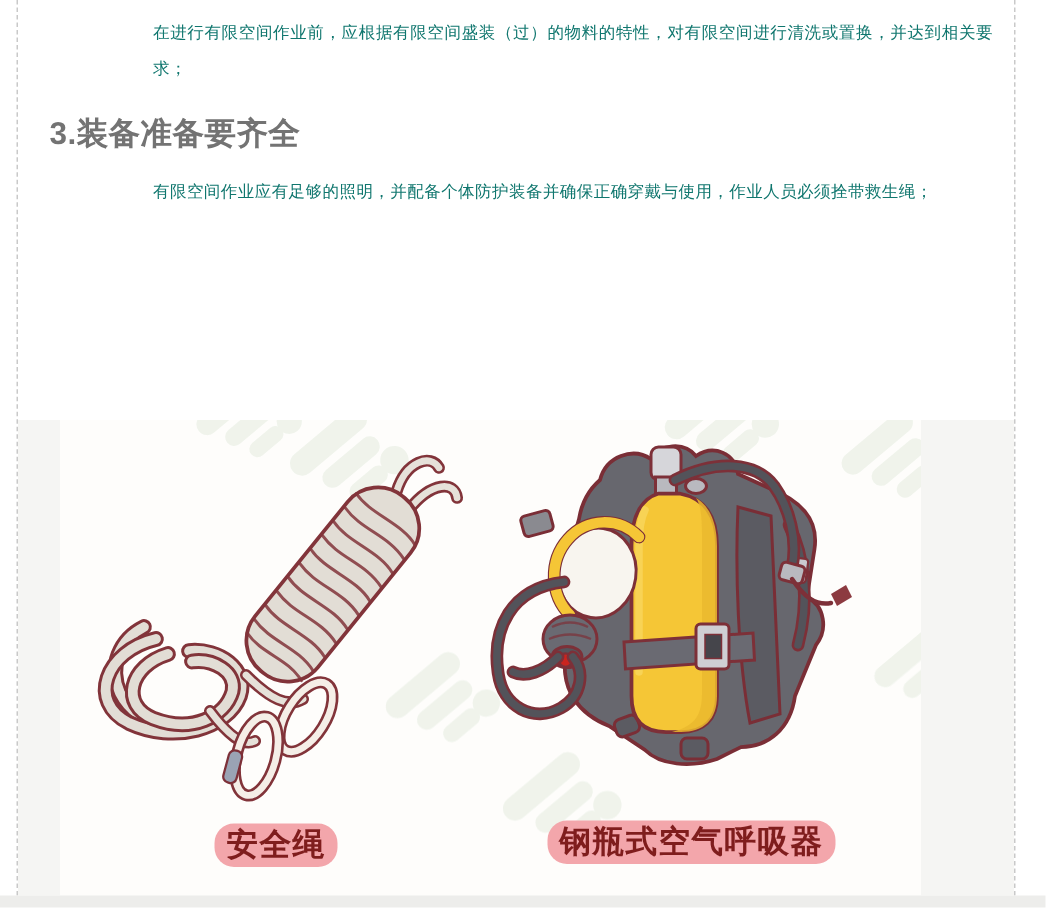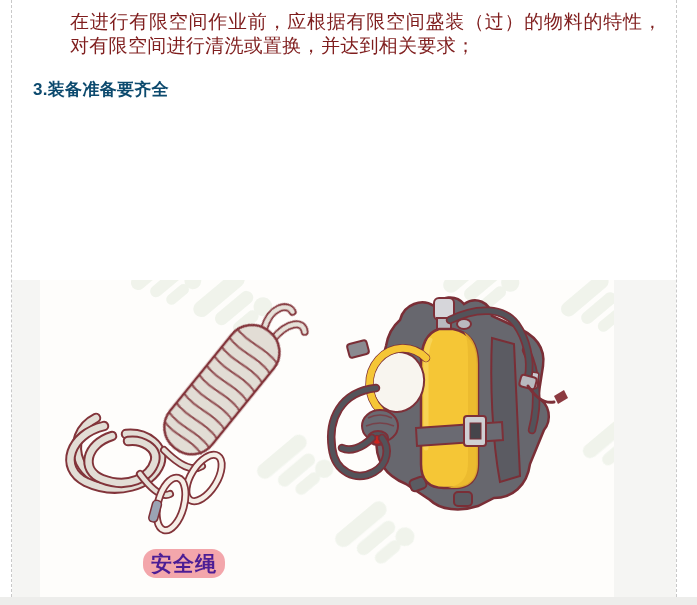--- a/index.html
+++ b/index.html
@@ -9,42 +9,42 @@
     font-family:"Liberation Sans","DejaVu Sans",sans-serif;
   }
   .card{
     position:absolute;left:11px;top:0;width:666px;height:597px;
     box-sizing:border-box;
     border-left:1px dashed #c9c9c9;border-right:1px dashed #c9c9c9;
     background:#ffffff;
   }
   .text-block{padding-top:10px;}
   .para{
-    font-size:19px;line-height:24px;color:#7f1d1d;
-    margin:0 14px 20px 58px;letter-spacing:0.3px;
+    font-size:11px;line-height:24px;color:#0f766e;
+    margin:0 14px 20px 90px;letter-spacing:0.3px;
     text-align:justify;
   }
   .para.p2{margin-bottom:16px;}
   .para.p3{margin-bottom:14px;}
   .heading{
-    font-size:17px;line-height:24px;color:#0c4a6e;font-weight:bold;
+    font-size:21px;line-height:24px;color:#737373;font-weight:bold;
     margin:0 14px 14px 21px;letter-spacing:0.3px;
   }
   .figure-band{
     position:absolute;left:0;top:280px;width:100%;height:317px;
     background:#f5f5f3;
   }
   .figure{
     position:absolute;left:28px;top:0;width:574px;height:317px;
     background:#fefdfb;
   }
   .figure svg{position:absolute;left:0;top:0;}
   .badge{
     position:absolute;
-    background:#f3a6ab;color:#4c1d95;
+    background:#f3a6ab;color:#7f1d1d;
     font-weight:bold;font-size:21px;line-height:27px;
     padding:1px 8px;border-radius:13px;
     letter-spacing:1px;white-space:nowrap;
   }
   .badge-rope{left:103px;top:269px;}
   .badge-respirator{left:325px;top:267px;}
   .bottom-strip{
     position:absolute;left:0;top:597px;width:697px;height:8px;
     background:#ededeb;
   }
@@ -57,20 +57,21 @@
   .hoseOut{stroke:#7d3038;stroke-width:8.5;fill:none;stroke-linecap:round;}
   .hoseIn{stroke:#53535a;stroke-width:5;fill:none;stroke-linecap:round;}
 </style>
 </head>
 <body>
 
 <div class="card">
   <div class="text-block">
     <p class="para">在进行有限空间作业前，应根据有限空间盛装（过）的物料的特性，对有限空间进行清洗或置换，并达到相关要求；</p>
     <h3 class="heading">3.装备准备要齐全</h3>
+    <p class="para p3">有限空间作业应有足够的照明，并配备个体防护装备并确保正确穿戴与使用，作业人员必须拴带救生绳；</p>
   </div>
 
   <div class="figure-band">
     <div class="figure">
       <svg width="574" height="317" viewBox="0 0 574 317">
         <defs>
           <g id="wmk">
             <rect x="0" y="0" width="46" height="12" rx="6"></rect>
             <rect x="8" y="16" width="34" height="10" rx="5"></rect>
             <rect x="14" y="30" width="22" height="9" rx="4.5"></rect>
@@ -200,17 +201,18 @@
           <path d="M 488,106 C 496,118 504,124 514,122" stroke="#7d3038" stroke-width="3" fill="none" stroke-linecap="round"></path>
           <path d="M 514,116 l 10,-6 l 4,8 l -10,6 z" fill="#8c3a40"></path>
 
           <path d="M 376,148 L 462,142 L 463,160 L 377,166 Z" fill="#6a6a72" stroke="#7d3038" stroke-width="2"></path>
           <rect x="424" y="136" width="22" height="30" rx="3" fill="#cfcfd3" stroke="#7d3038" stroke-width="2"></rect>
           <rect x="430" y="143" width="11" height="16" fill="#45454b" stroke="#7d3038" stroke-width="1"></rect>
         </g>
       </svg>
 
       <div class="badge badge-rope">安全绳</div>
+      <div class="badge badge-respirator">钢瓶式空气呼吸器</div>
     </div>
   </div>
 </div>
 
 <div class="bottom-strip"></div>
 
 </body></html>

